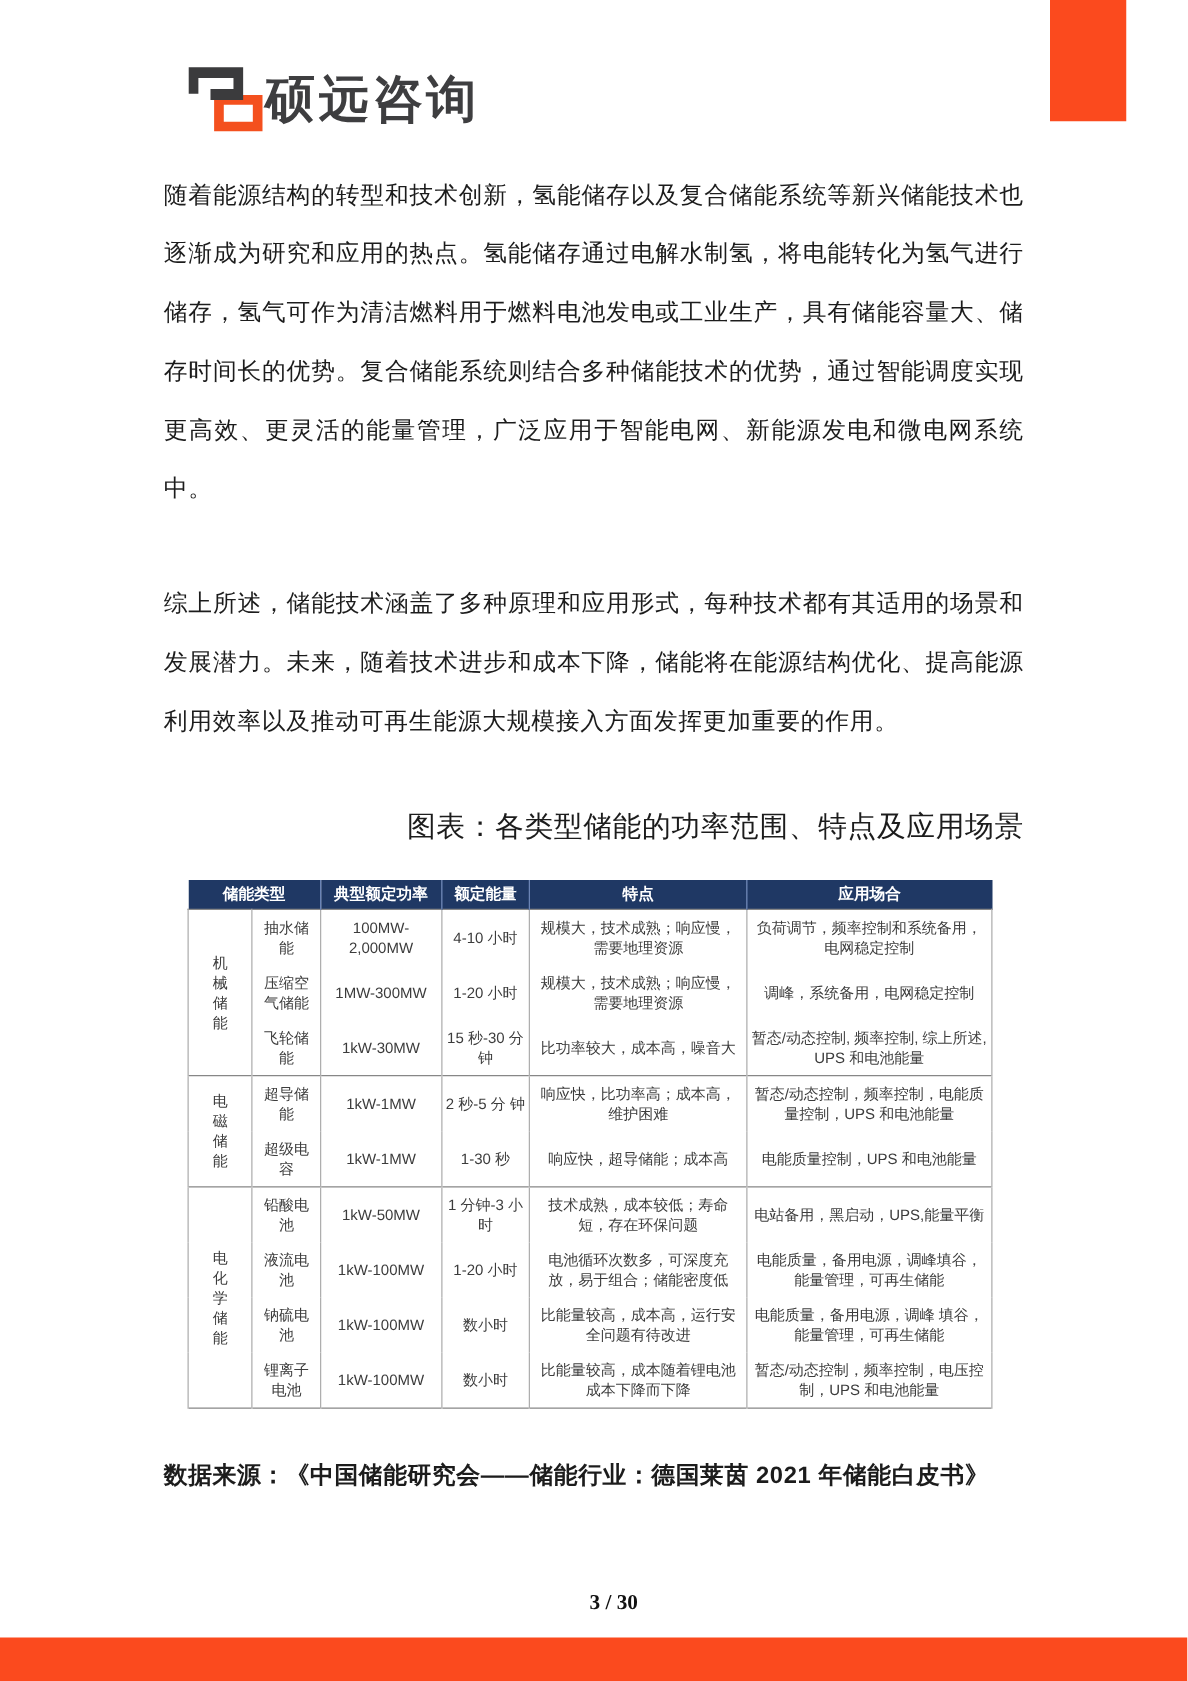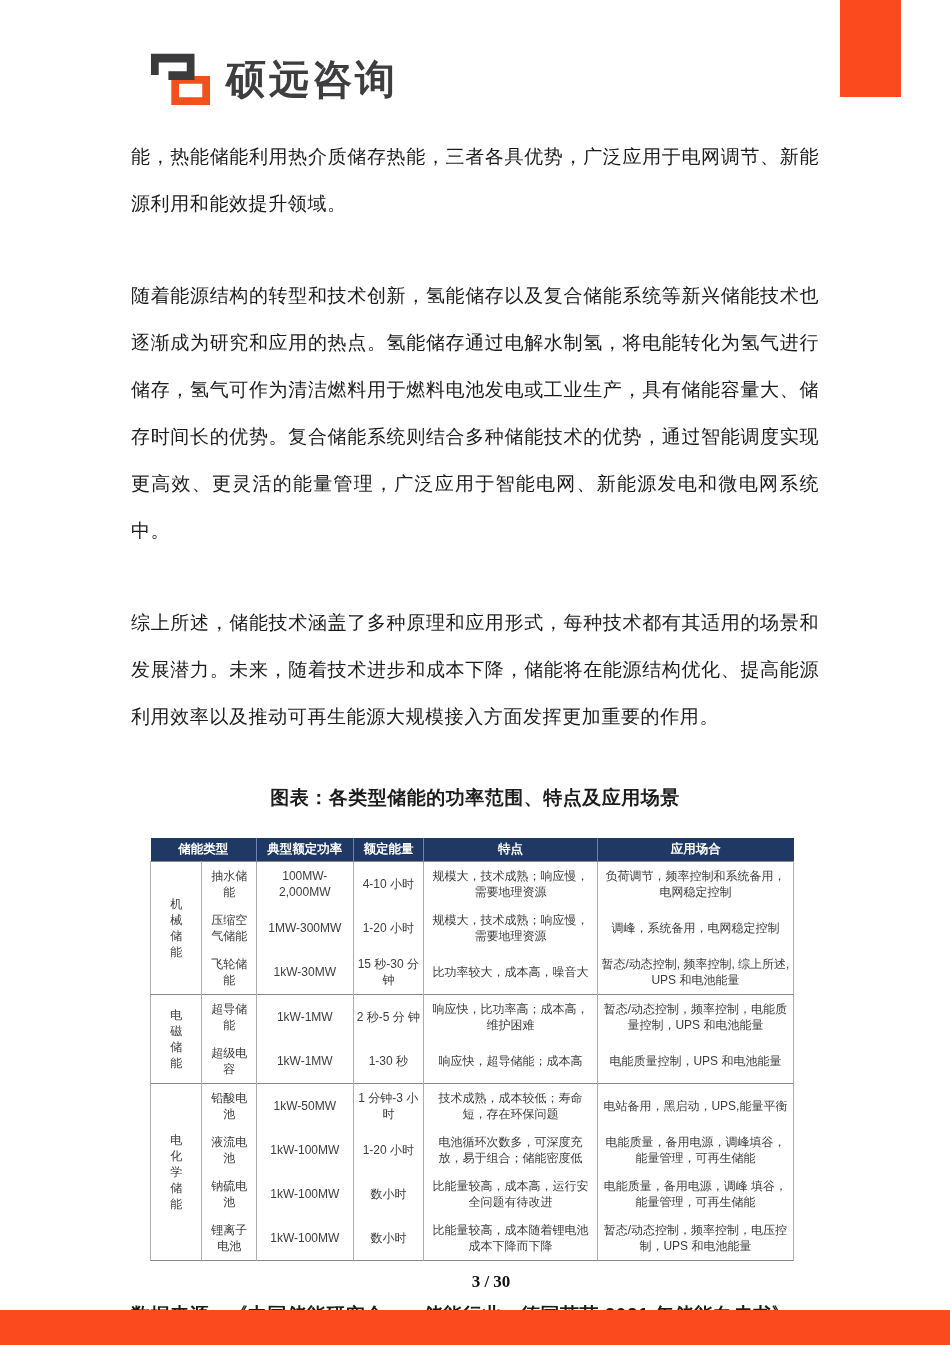--- a/index.html
+++ b/index.html
@@ -13,34 +13,34 @@
     width:950px;height:1345px;position:relative;background:#ffffff;
     font-family:"Liberation Sans", sans-serif;color:var(--ink);overflow:hidden;
   }
   .accent-top-right{
     position:absolute;top:0;right:49px;width:61px;height:97px;background:var(--accent);
   }
   .accent-bottom-bar{
     position:absolute;bottom:0;left:0;width:950px;height:35px;background:var(--accent);
   }
   .logo-row{
-    position:absolute;top:47px;left:148px;display:flex;align-items:center;gap:14px;
+    position:absolute;top:47px;left:148px;display:flex;align-items:center;
   }
   .logo-text{
     font-size:40px;font-weight:700;color:#3e3e40;letter-spacing:3px;line-height:1;
   }
   .content{
     position:absolute;top:133px;left:131px;width:688px;
   }
   p.body-par{
     margin:0 0 45px 0;font-size:19px;line-height:47px;text-align:justify;
     letter-spacing:0.6px;color:var(--ink);
   }
   .figure-title{
-    margin:2px 0 27px 0;text-align:center;font-weight:700;font-size:19px;letter-spacing:0.5px;
+    margin:2px 0 27px 0;text-align:right;font-weight:400;font-size:23px;letter-spacing:0.5px;
   }
   .table-wrap{margin:0 25px 0 19px;}
   table.storage{
     width:100%;border-collapse:collapse;table-layout:fixed;
     font-size:12px;color:var(--table-ink);border-bottom:1.5px solid #878787;
   }
   table.storage th{
     background:var(--header-blue);color:#ffffff;font-weight:700;font-size:12.5px;
     padding:4px 2px;line-height:15px;
   }
@@ -70,21 +70,20 @@
     <span>
       <svg width="64" height="60" viewBox="0 0 66 62" xmlns="http://www.w3.org/2000/svg">
         <path d="M24 30 H64 V60 H24 Z M32 38 V52 H56 V38 Z" fill="#f4501e" fill-rule="evenodd"></path>
         <path d="M3 7 L48 7 L48 34 L21 34 L21 25 L40 25 L40 16 L11 16 L11 29 L3 29 Z" fill="#3b3b3d"></path>
       </svg>
     </span>
     <span class="logo-text">硕远咨询</span>
   </header>
 
   <main class="content">
-    <p class="body-par">能，热能储能利用热介质储存热能，三者各具优势，广泛应用于电网调节、新能源利用和能效提升领域。</p>
     <p class="body-par">随着能源结构的转型和技术创新，氢能储存以及复合储能系统等新兴储能技术也逐渐成为研究和应用的热点。氢能储存通过电解水制氢，将电能转化为氢气进行储存，氢气可作为清洁燃料用于燃料电池发电或工业生产，具有储能容量大、储存时间长的优势。复合储能系统则结合多种储能技术的优势，通过智能调度实现更高效、更灵活的能量管理，广泛应用于智能电网、新能源发电和微电网系统中。</p>
     <p class="body-par">综上所述，储能技术涵盖了多种原理和应用形式，每种技术都有其适用的场景和发展潜力。未来，随着技术进步和成本下降，储能将在能源结构优化、提高能源利用效率以及推动可再生能源大规模接入方面发挥更加重要的作用。</p>
 
     <div class="figure-title">图表：各类型储能的功率范围、特点及应用场景</div>
 
     <div class="table-wrap">
       <table class="storage">
         <colgroup>
           <col style="width:8%">
             <col style="width:8.5%">

